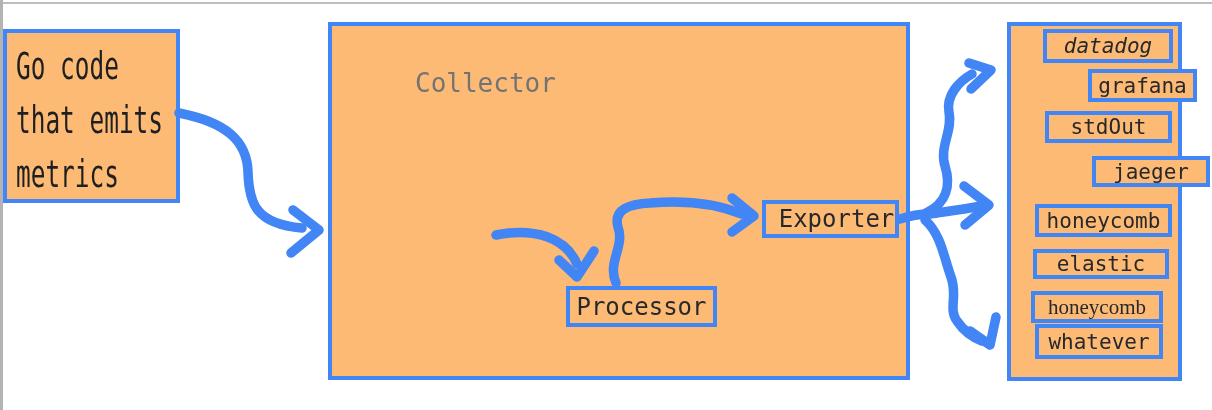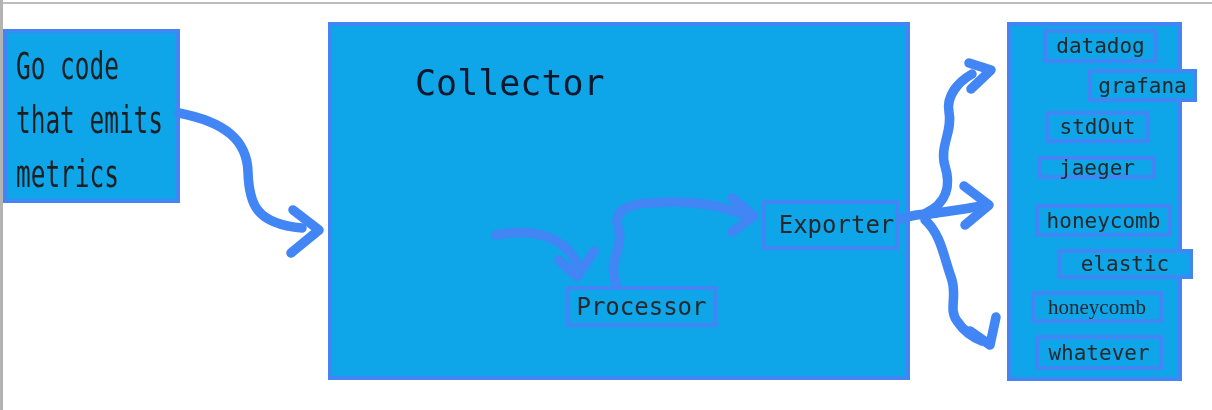--- a/index.html
+++ b/index.html
@@ -8,36 +8,36 @@
     background: #ffffff;
     overflow: hidden;
     font-family: "DejaVu Sans Mono", "Liberation Mono", monospace;
   }
   .canvas { position: relative; width: 1212px; height: 410px; }
 
   
   .edge-left  { position: absolute; left: 0; top: 0; width: 3px; height: 410px; background: #b3b3b3; }
   .edge-top   { position: absolute; left: 0; top: 2px; width: 1212px; height: 2px; background: #bdbdbd; }
 
-  .bluebox { position: absolute; box-sizing: border-box; border: 4px solid #4285f4; background: #0ea5e9; }
+  .bluebox { position: absolute; box-sizing: border-box; border: 4px solid #4285f4; background: #fdba74; }
 
   
   .source-box { left: 3px; top: 29px; width: 177px; height: 174px; }
   .source-text {
     position: absolute; left: 9px; top: 7px;
     font-size: 37px; line-height: 54px; color: #1d1f21;
     transform: scaleX(0.66); transform-origin: left top;
     white-space: nowrap;
   }
 
   
   .collector-box { left: 328px; top: 22px; width: 582px; height: 358px; }
   .collector-title {
     position: absolute; left: 415px; top: 68px;
-    font-size: 35px; line-height: 31px; color: #0f172a; white-space: nowrap;
+    font-size: 26px; line-height: 31px; color: #737373; white-space: nowrap;
   }
 
   .stage {
     display: flex; align-items: center; justify-content: center;
     font-size: 24px; color: #26282b; white-space: nowrap;
   }
 
   
   .dest-col { left: 1007px; top: 22px; width: 175px; height: 359px; }
   .dest {
@@ -61,31 +61,31 @@
       <div>Go code</div>
       <div>that emits</div>
       <div>metrics</div>
     </div>
   </div>
 
   <div class="bluebox collector-box"></div>
   <div class="collector-title">Collector</div>
 
   <div class="bluebox stage" style="left:558px; top:286px; width:151px; height:41px;margin-left:8px;">Processor</div>
-  <div class="bluebox stage" style="left:762px; top:200px; width:137px; height:50px;padding-left:12px;">Exporter</div>
+  <div class="bluebox stage" style="left:762px; top:200px; width:137px; height:38px;padding-left:12px;">Exporter</div>
 
   <div class="bluebox dest-col"></div>
-  <div class="bluebox dest" style="left:1043px; top:29px;  width:115px; height:34px;">datadog</div>
+  <div class="bluebox dest" style="left:1043px; top:29px;  width:130px; height:34px;font-style:italic;">datadog</div>
   <div class="bluebox dest" style="left:1088px; top:69px;  width:109px; height:33px;">grafana</div>
-  <div class="bluebox dest" style="left:1045px; top:111px; width:105px; height:32px;">stdOut</div>
-  <div class="bluebox dest" style="left:1038px; top:156px; width:118px; height:23px;">jaeger</div>
+  <div class="bluebox dest" style="left:1045px; top:111px; width:127px; height:32px;">stdOut</div>
+  <div class="bluebox dest" style="left:1092px; top:156px; width:118px; height:31px;">jaeger</div>
   <div class="bluebox dest" style="left:1035px; top:204px; width:137px; height:33px;">honeycomb</div>
-  <div class="bluebox dest" style="left:1033px; top:249px; width:136px; height:30px;margin-left:24px;">elastic</div>
+  <div class="bluebox dest" style="left:1033px; top:249px; width:136px; height:30px;">elastic</div>
   <div class="bluebox dest" style="left:1031px; top:291px; width:132px; height:32px;font-family:Liberation Serif, serif;">honeycomb</div>
-  <div class="bluebox dest" style="left:1035px; top:335px; width:128px; height:35px;">whatever</div>
+  <div class="bluebox dest" style="left:1035px; top:324px; width:128px; height:35px;">whatever</div>
 
   <svg class="arrows" viewBox="0 0 1212 410">
     <g>
       <path d="M 179,113 C 225,122 247,140 248,172 C 249,204 256,224 302,228"></path>
       <path d="M 293,210 L 319,230 L 291,253"></path>
     </g>
     <g>
       <path d="M 496,235 C 535,227 566,238 577,264"></path>
       <path d="M 559,260 L 577,277 L 594,251"></path>
     </g>

